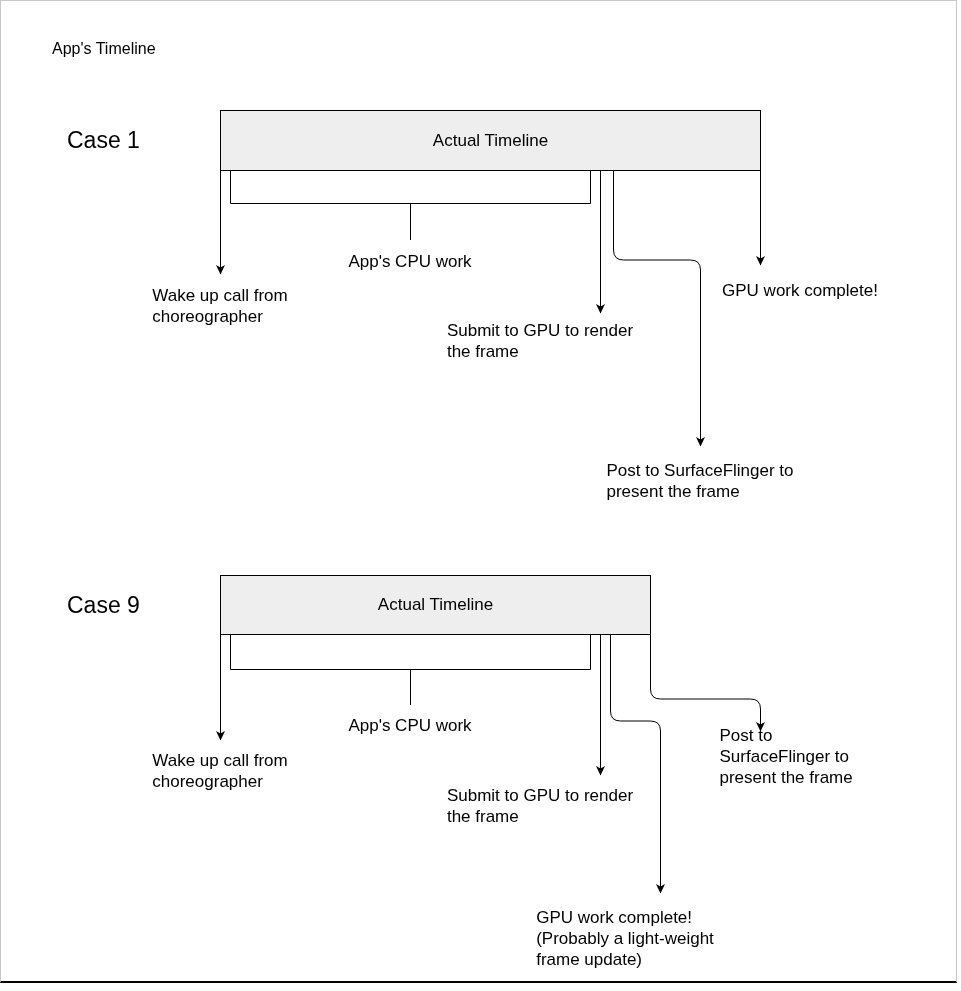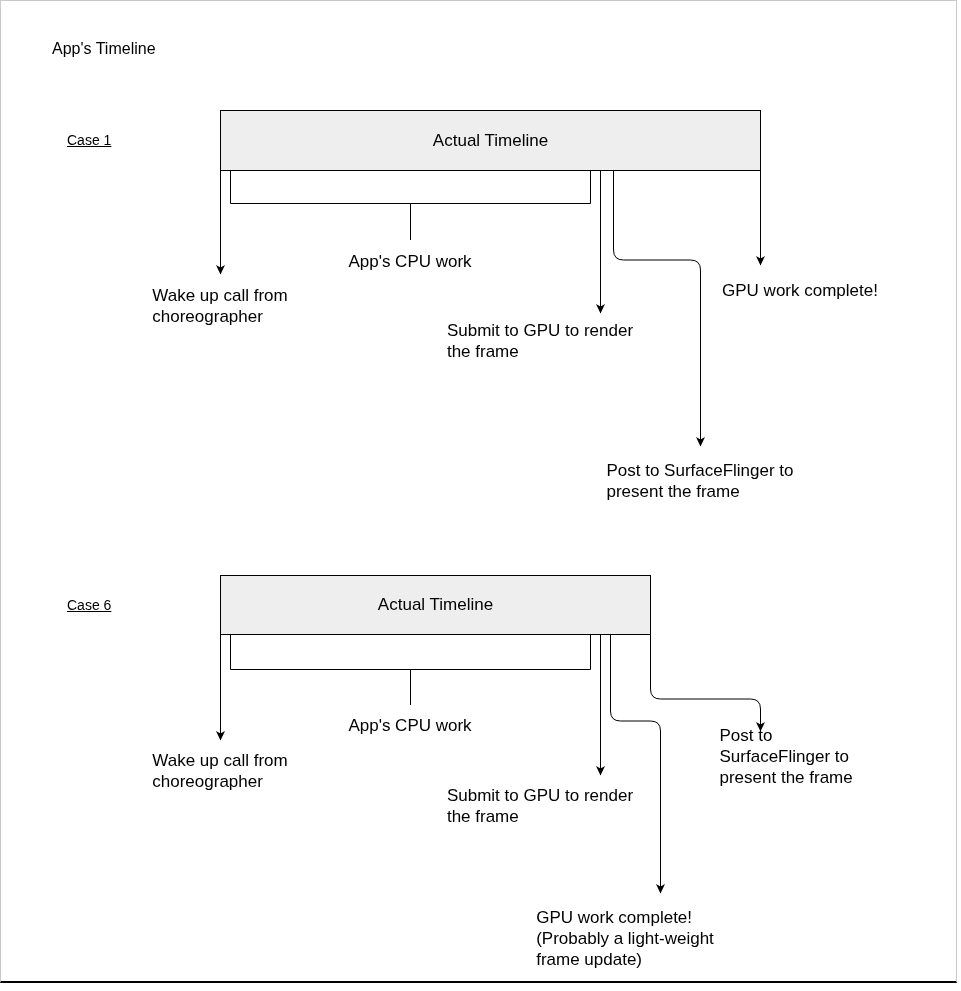--- a/index.html
+++ b/index.html
@@ -28,24 +28,23 @@
   }
   .diagram-title {
     position: absolute;
     left: 52px; top: 38px;
     font-size: 16px;
     line-height: 22px;
     white-space: nowrap;
   }
   .case-label {
     position: absolute;
-    font-size: 14px;
+    font-size: 23px;
     line-height: 22px;
     white-space: nowrap;
-    text-decoration: underline;
   }
   .case1-label { left: 67px; top: 129px; }
   .case2-label { left: 67px; top: 594px; }
   .timeline-box {
     position: absolute;
     background: #eeeeee;
     border: 1px solid #000000;
     display: flex;
     align-items: center;
     justify-content: center;
@@ -115,21 +114,21 @@
   </div>
   <div class="ann c1-wake">Wake up call from
 choreographer</div>
   <div class="ann c1-cpu">App's CPU work</div>
   <div class="ann c1-submit">Submit to GPU to render
 the frame</div>
   <div class="ann c1-gpu">GPU work complete!</div>
   <div class="ann c1-post">Post to SurfaceFlinger to
 present the frame</div>
 
-  <div class="case-label case2-label">Case 6</div>
+  <div class="case-label case2-label">Case 9</div>
   <div class="timeline-box case2">
     <span>Actual Timeline</span>
   </div>
   <div class="ann c2-wake">Wake up call from
 choreographer</div>
   <div class="ann c2-cpu">App's CPU work</div>
   <div class="ann c2-submit">Submit to GPU to render
 the frame</div>
   <div class="ann c2-post">Post to SurfaceFlinger to
 present the frame</div>

